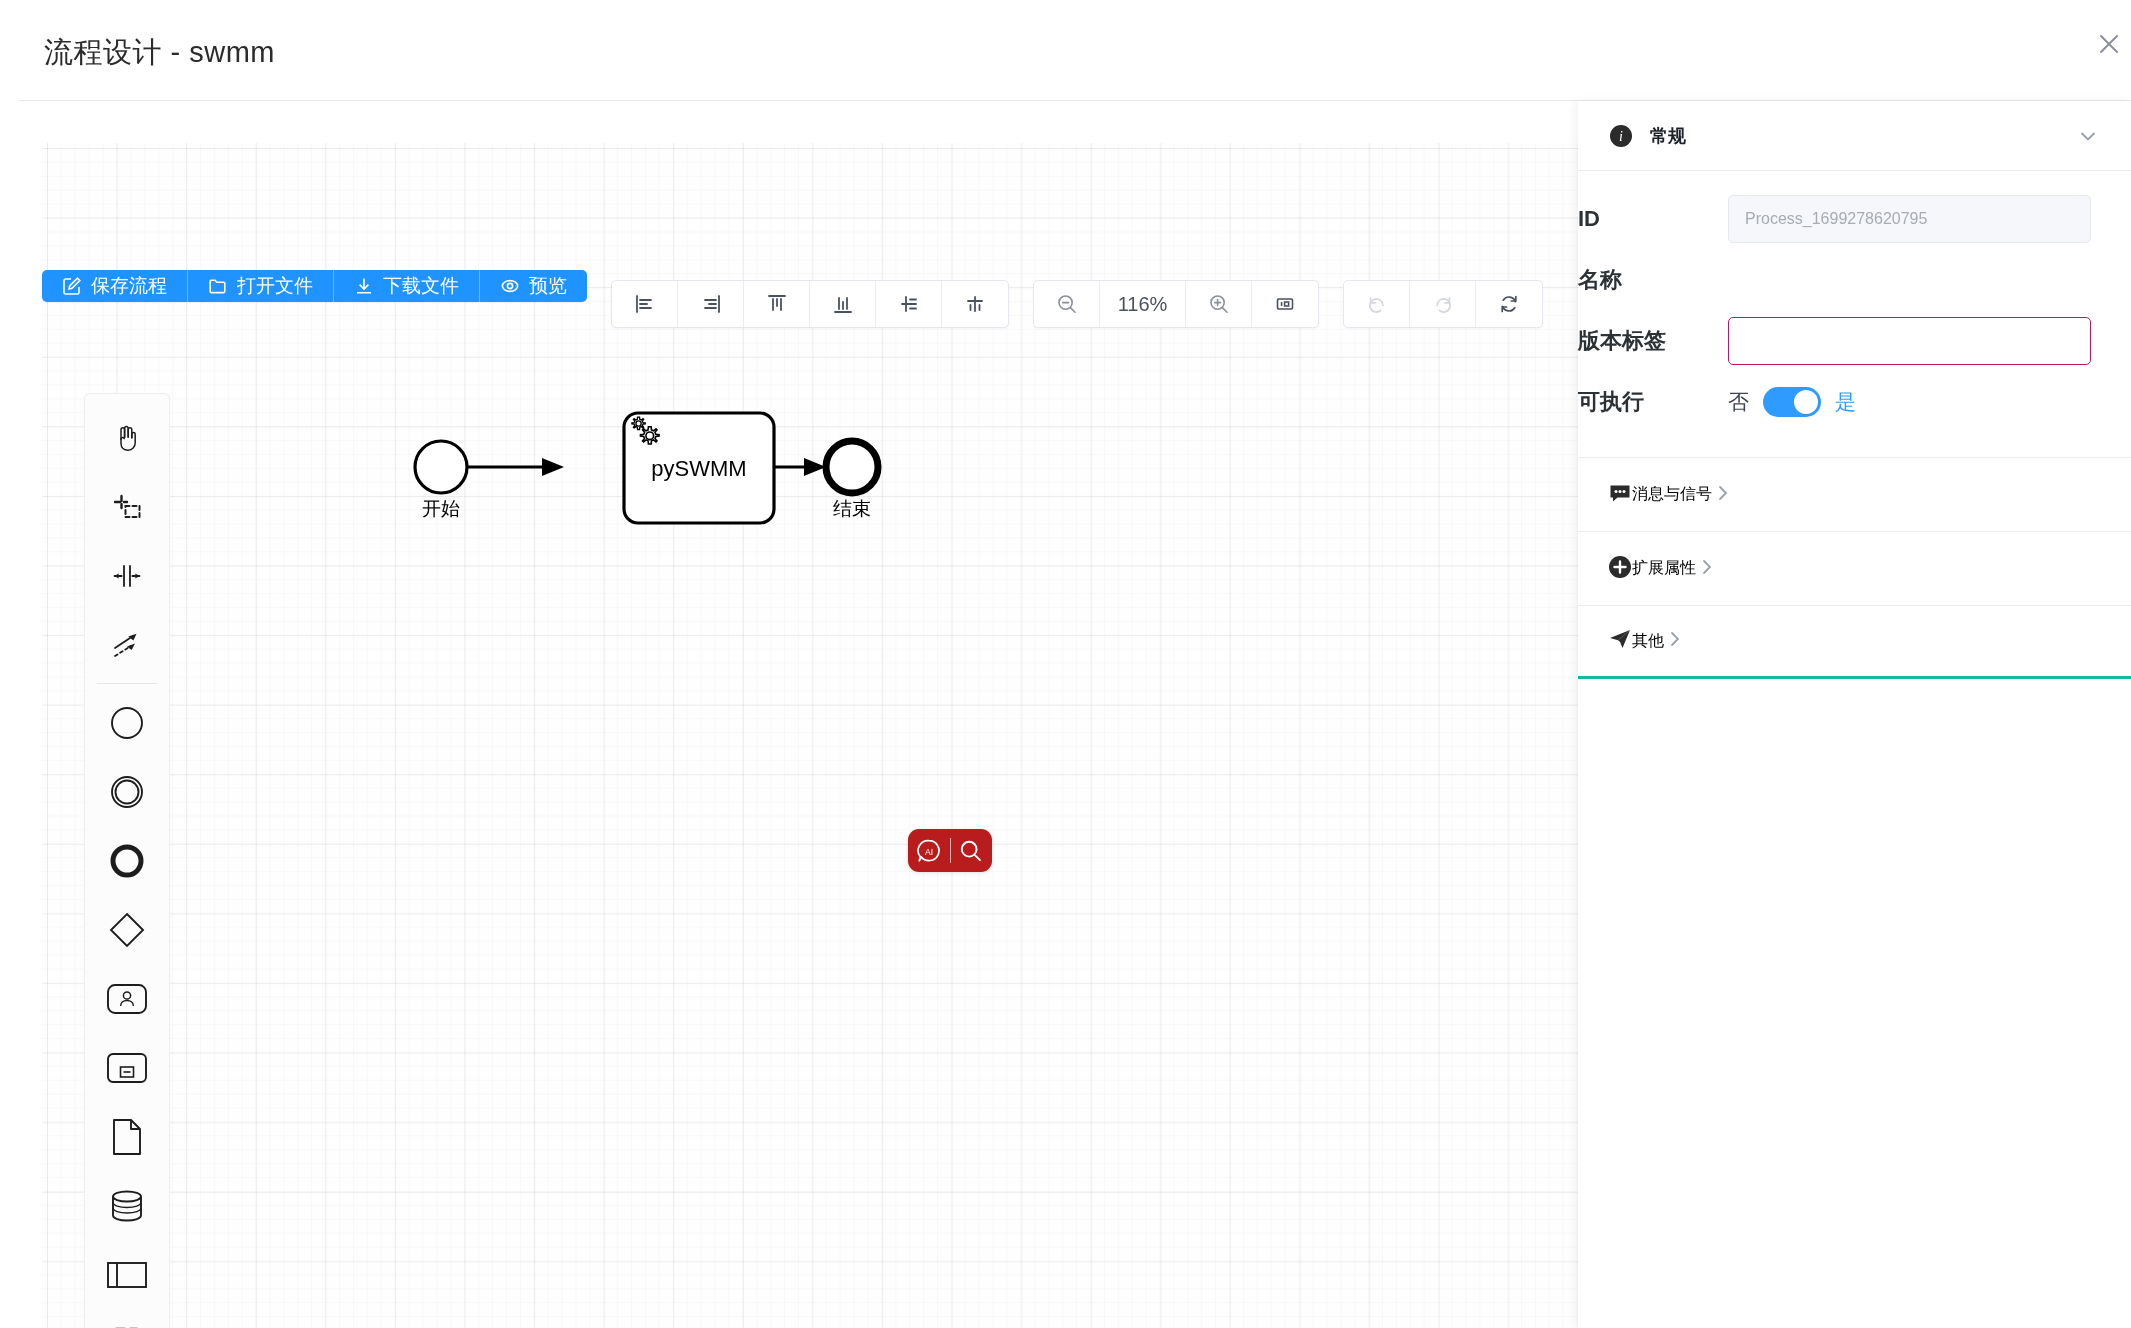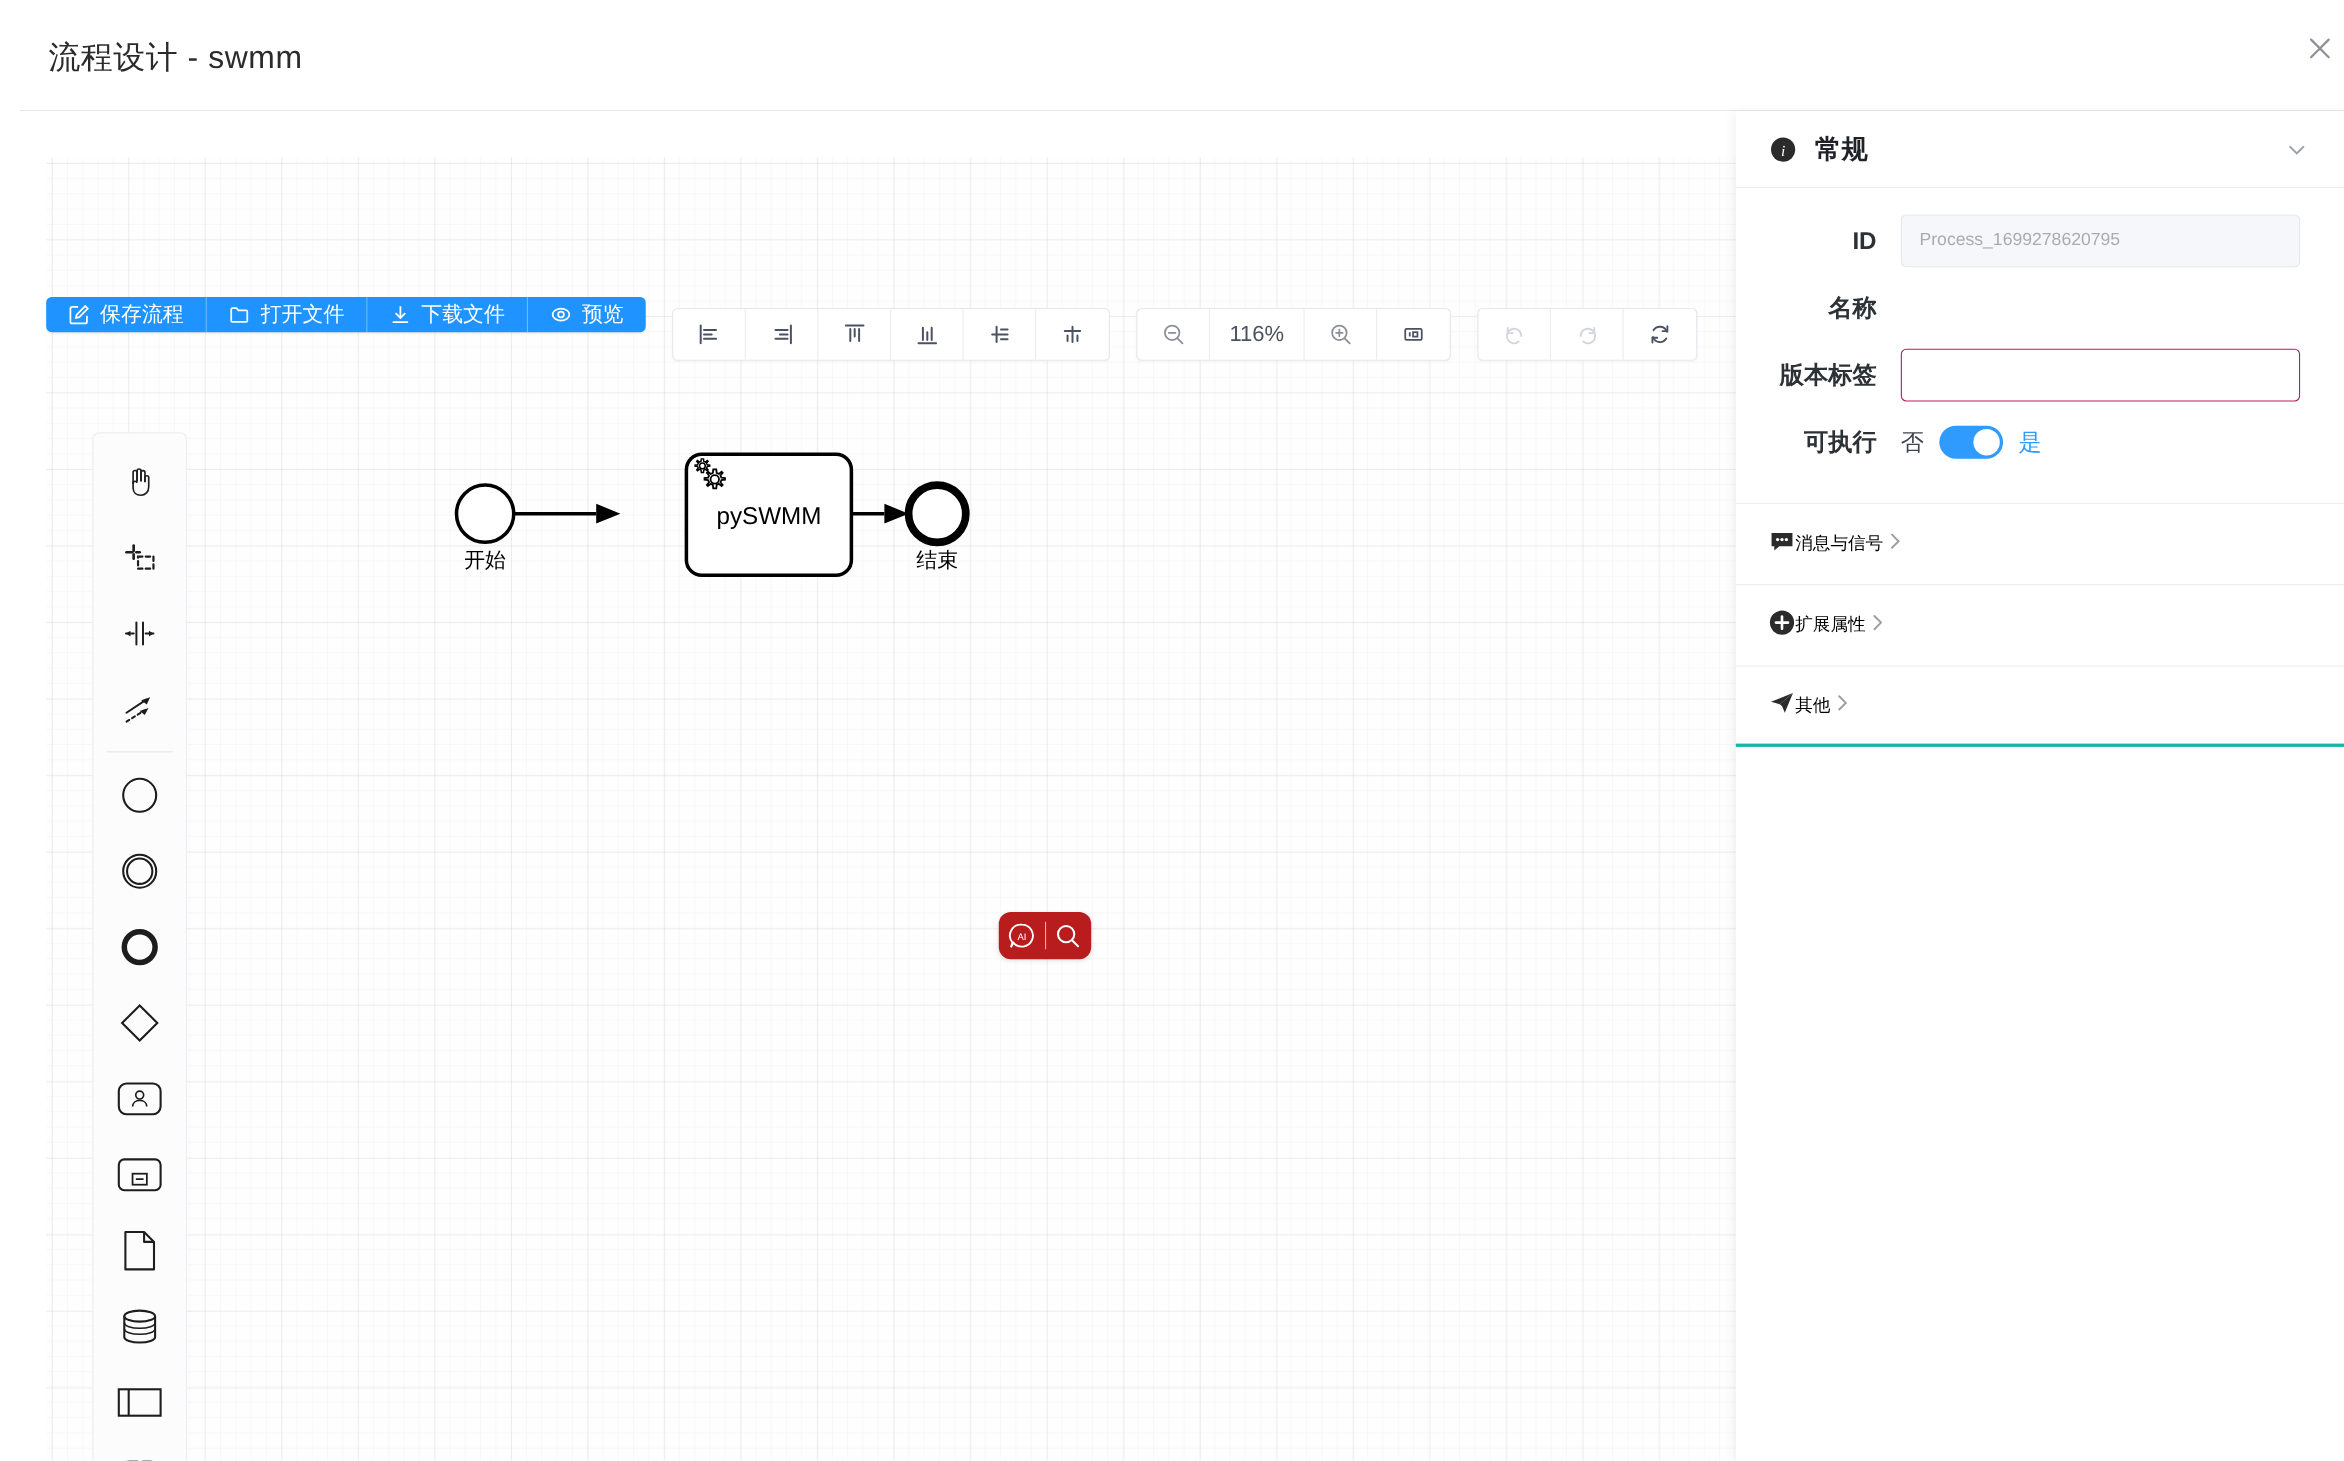--- a/index.html
+++ b/index.html
@@ -106,29 +106,29 @@
   .panel {
     position: absolute; left: 1578px; top: 0; width: 553px; height: 1227px;
     background: #fff; box-shadow: -3px 0 9px rgba(0,0,0,.055); z-index: 40;
   }
   .panel-section-head {
     height: 70px; display: flex; align-items: center; padding: 0 32px 0 30px;
     border-bottom: 1px solid #ededed; cursor: pointer;
   }
   .panel-section-head .sec-icon { width: 26px; display: flex; align-items: center; justify-content: center; flex: none; }
   .panel-section-head .sec-title {
-    margin-left: 16px; font-size: 24px; font-weight: bold; color: #1f2329; flex: 1;
+    margin-left: 16px; font-size: 18px; font-weight: bold; color: #1f2329; flex: 1;
   }
   .panel-section-head .caret { color: #9aa0a8; display:flex; align-items:center; }
   .panel-section-head .caret svg { display:block; }
 
   .panel-body { padding: 24px 40px 18px 0; }
   .form-row { display: flex; align-items: center; margin-bottom: 22px; }
   .form-label {
-    width: 150px; text-align: right; padding-right: 22px; flex: none;
+    width: 150px; padding-right: 22px; flex: none;
     font-size: 22px; font-weight: bold; color: #2c3136;
   }
   .form-ctrl { flex: 1; }
   .input-box {
     width: 100%; height: 48px; border: 1px solid #be185d; border-radius: 5px;
     display: flex; align-items: center; padding: 0 16px;
     font-size: 16px; color: #4a5160; background: #fff;
   }
   .input-box.readonly { background: #f5f7fa; border-color: #e4e7ed; color: #a8abb2; }
 

